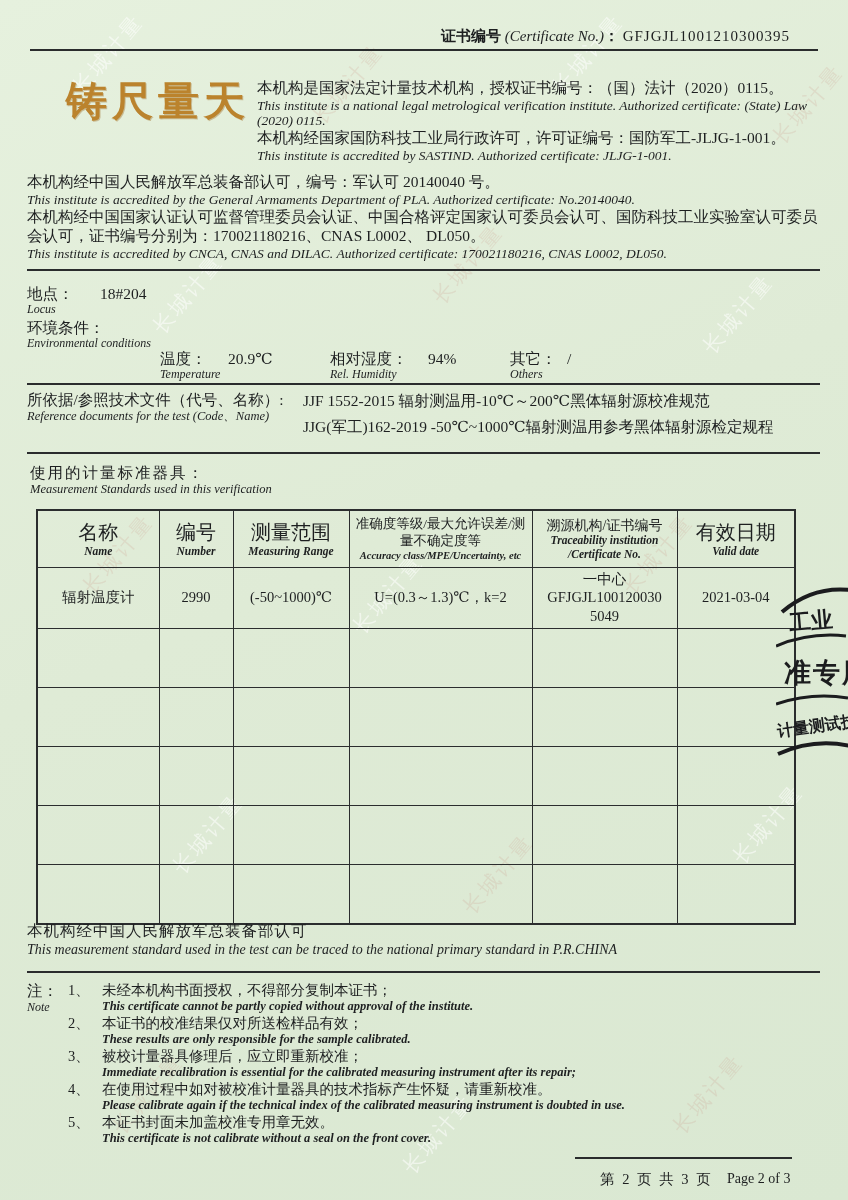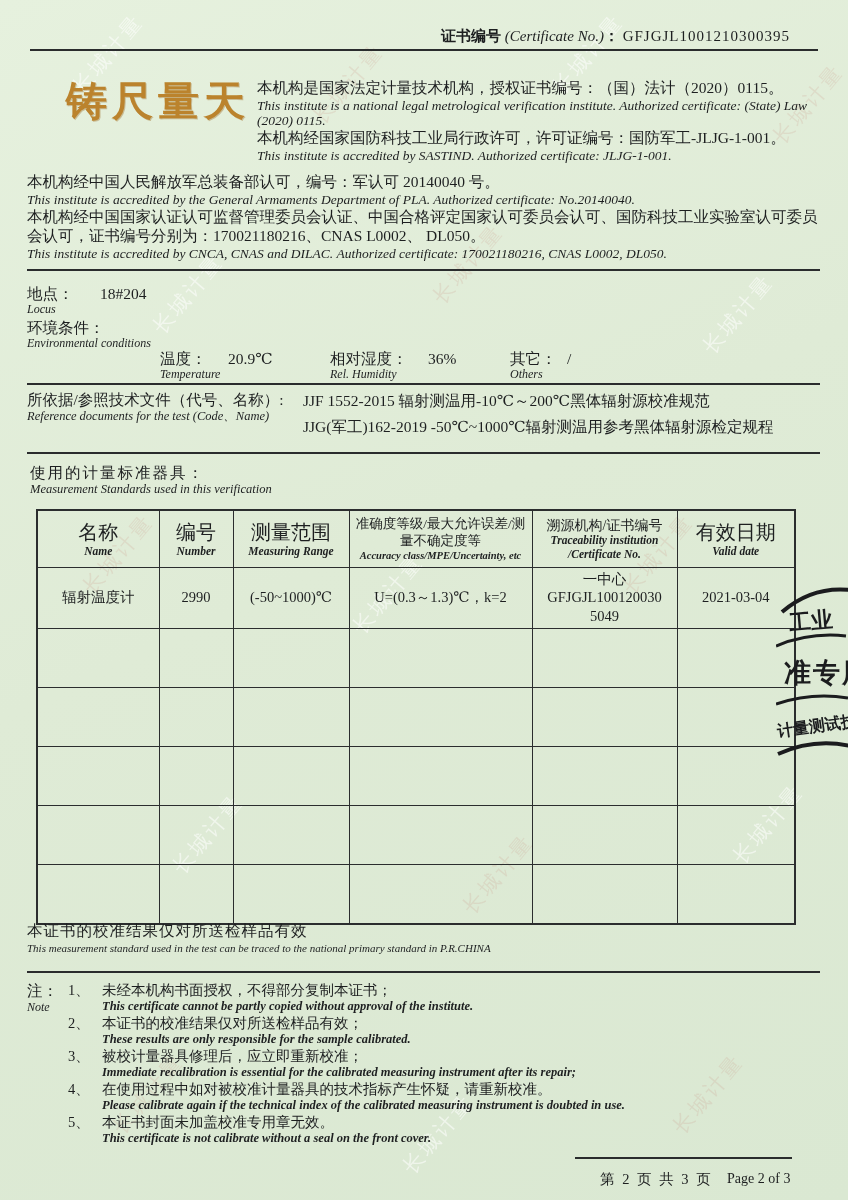--- a/index.html
+++ b/index.html
@@ -118,21 +118,21 @@
     <span class="abs cn" style="top:284px;left:100px">18#204</span>
     <span class="abs lbl-en" style="top:303px;left:27px">Locus</span>
     <span class="abs cn" style="top:318px;left:27px">环境条件：</span>
     <span class="abs lbl-en" style="top:337px;left:27px">Environmental conditions</span>
 
     <span class="abs cn" style="top:349px;left:160px">温度：</span>
     <span class="abs cn" style="top:349px;left:228px">20.9℃</span>
     <span class="abs lbl-en" style="top:368px;left:160px">Temperature</span>
 
     <span class="abs cn" style="top:349px;left:330px">相对湿度：</span>
-    <span class="abs cn" style="top:349px;left:428px">36%</span>
+    <span class="abs cn" style="top:349px;left:428px">94%</span>
     <span class="abs lbl-en" style="top:368px;left:330px">Rel. Humidity</span>
 
     <span class="abs cn" style="top:349px;left:510px">其它：</span>
     <span class="abs cn" style="top:349px;left:567px">/</span>
     <span class="abs lbl-en" style="top:368px;left:510px">Others</span>
   </div>
   <div class="rule" style="top:383px;left:27px;width:793px;"></div>
 
   <div>
     <span class="abs cn" style="top:390px;left:27px;width:275px">所依据/参照技术文件（代号、名称）:</span>
@@ -244,22 +244,22 @@
       <path d="M 0 64 Q 34 50 70 54" stroke="#1b1c1e" stroke-width="3" fill="none"></path>
       <text x="13" y="47" font-size="22" font-weight="bold" fill="#1b1c1e" transform="rotate(-5 30 40)">工业</text>
       <text x="8" y="100" font-size="27" font-weight="bold" letter-spacing="2" fill="#1b1c1e">准专用</text>
       <path d="M 0 122 Q 36 110 72 116" stroke="#1b1c1e" stroke-width="3" fill="none"></path>
       <text x="1" y="150" font-size="16" font-weight="bold" fill="#1b1c1e" transform="rotate(-8 36 145)">计量测试技</text>
       <path d="M 2 172 Q 38 156 74 164" stroke="#1b1c1e" stroke-width="4" fill="none"></path>
     </svg>
   </div>
 
   <div>
-    <span class="abs cn" style="top:921px;left:27px;letter-spacing:1px">本证书的校准结果仅对所送检样品有效</span>
-    <span class="abs lbl-en" style="top:942px;left:27px;font-size:11px">This measurement standard used in the test can be traced to the national primary standard in P.R.CHINA</span>
+    <span class="abs cn" style="top:921px;left:27px;letter-spacing:1px">本机构经中国人民解放军总装备部认可</span>
+    <span class="abs lbl-en" style="top:942px;left:27px;font-size:14px">This measurement standard used in the test can be traced to the national primary standard in P.R.CHINA</span>
   </div>
   <div class="rule" style="top:971px;left:27px;width:793px;"></div>
 
   <div>
     <span class="abs cn" style="top:981px;left:27px">注：</span>
     <span class="abs lbl-en" style="top:1001px;left:27px">Note</span>
     <div id="note-items">
       <div class="note-item">
         <span class="note-no">1、</span>
         <span>

